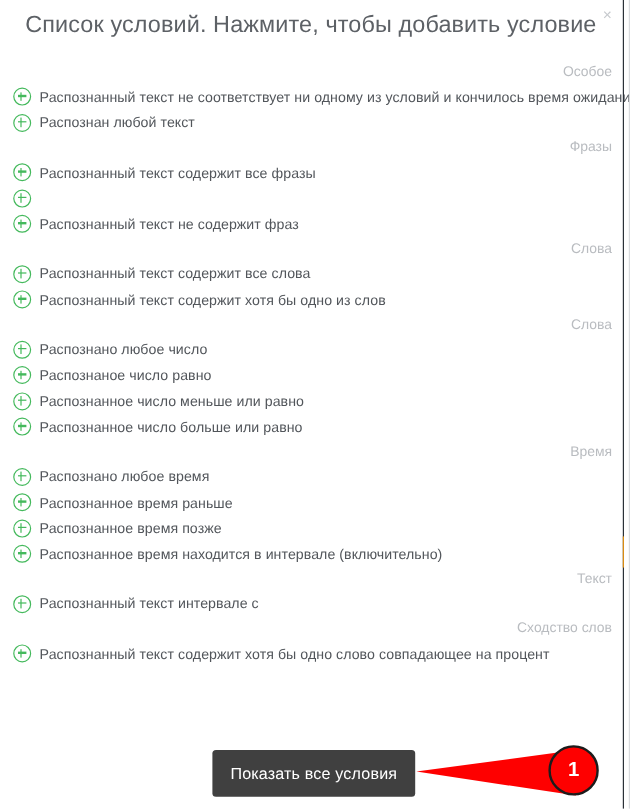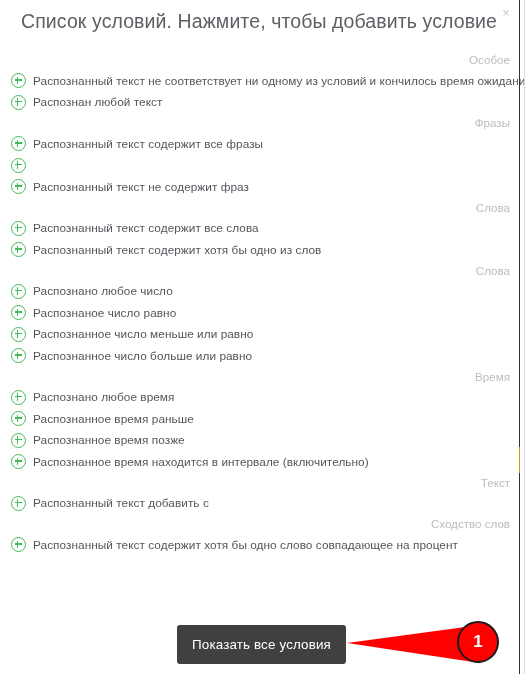--- a/index.html
+++ b/index.html
@@ -267,21 +267,21 @@
         </div>
         <div class="cond-row">
           <span class="plus-icon"></span>
           <span class="cond-text">Распознанное время находится в интервале (включительно)</span>
         </div>
       </div>
       <div class="group">
         <div class="group-label">Текст</div>
         <div class="cond-row">
           <span class="plus-icon"></span>
-          <span class="cond-text">Распознанный текст добавить с</span>
+          <span class="cond-text">Распознанный текст интервале с</span>
         </div>
       </div>
       <div class="group">
         <div class="group-label">Сходство слов</div>
         <div class="cond-row">
           <span class="plus-icon"></span>
           <span class="cond-text">Распознанный текст содержит хотя бы одно слово совпадающее на процент</span>
         </div>
       </div>
     </div>

